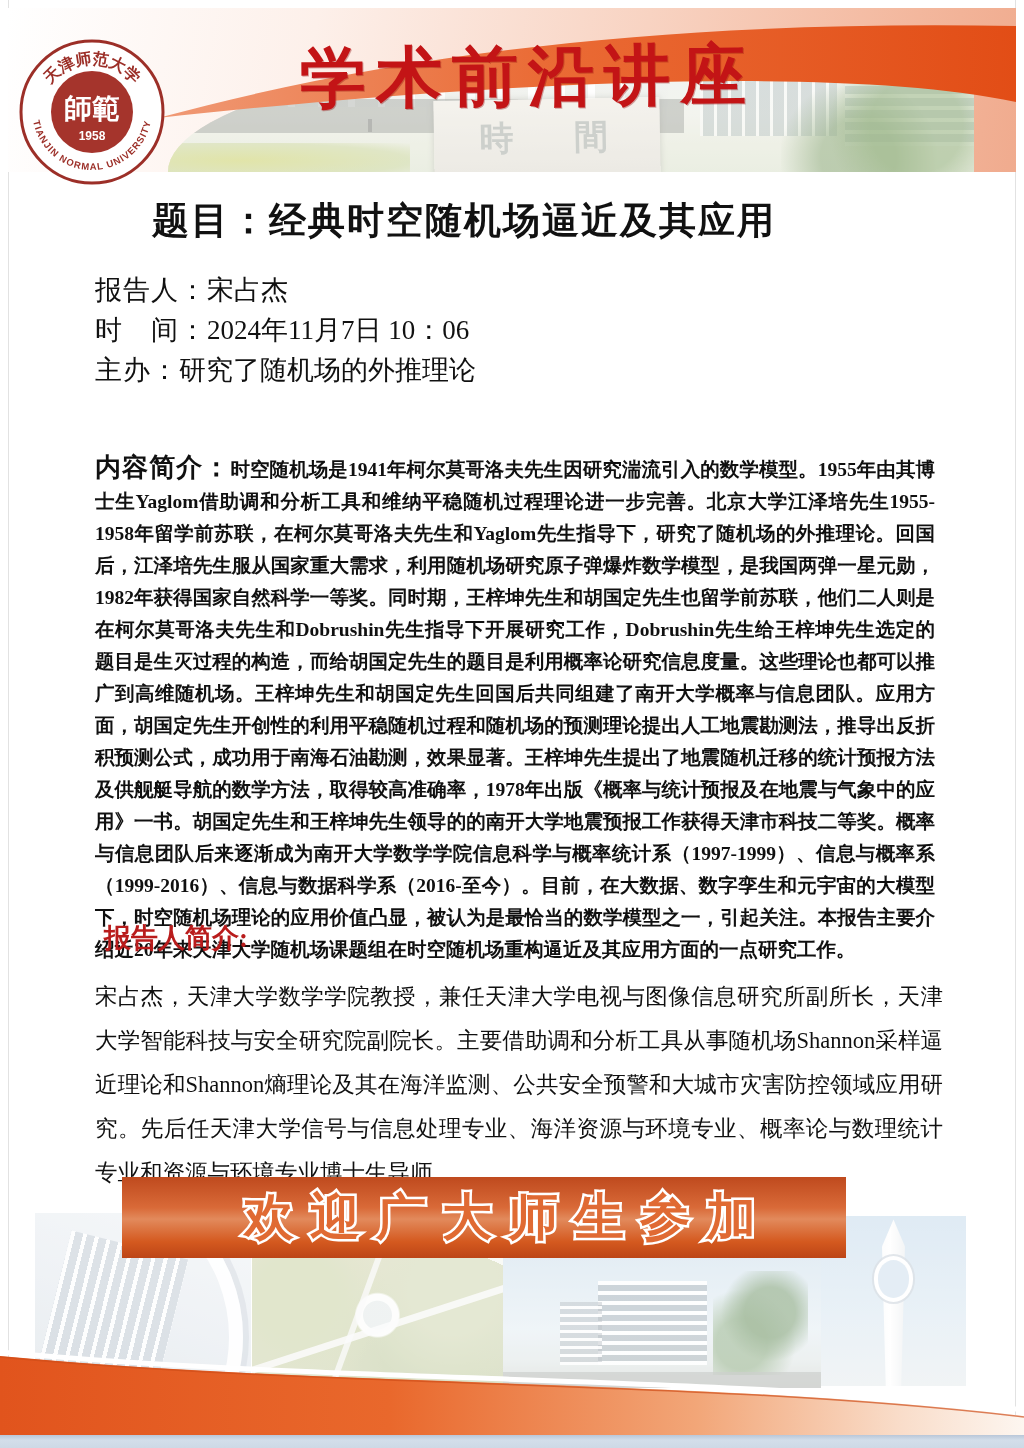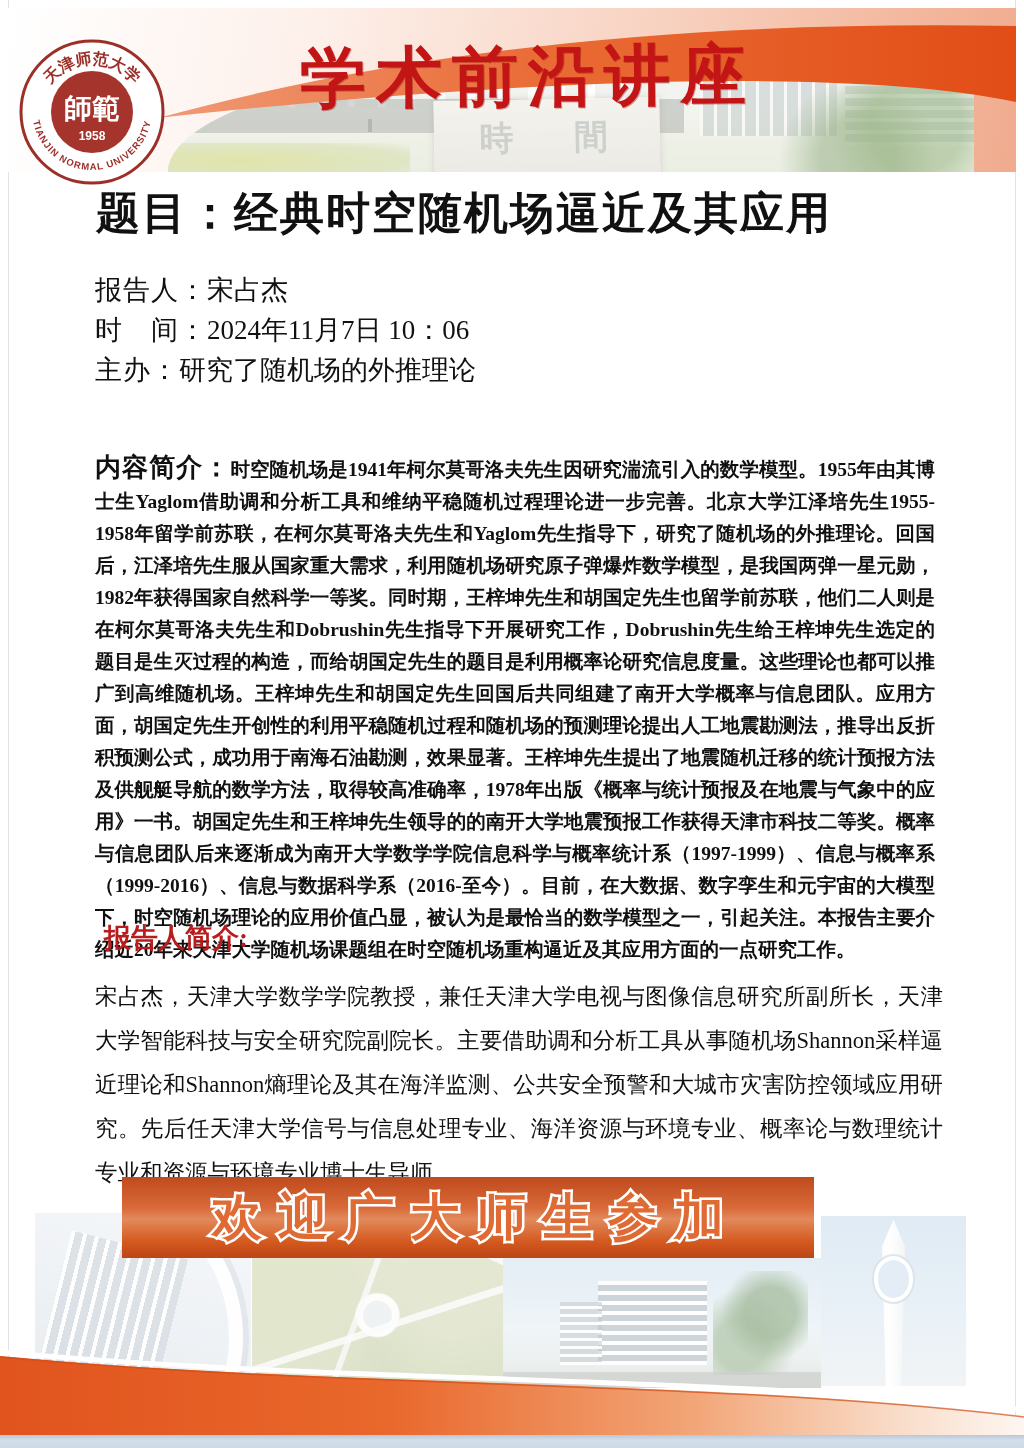--- a/index.html
+++ b/index.html
@@ -34,41 +34,41 @@
     box-shadow:14px 1px 0 rgba(90,90,90,.5),120px -4px 0 rgba(80,80,80,.5),128px -3px 0 rgba(100,100,100,.45),-90px 2px 0 rgba(90,90,90,.4);}
   .hp-wash{position:absolute;inset:0;background:rgba(255,255,255,.34);}
   .header-swoosh{position:absolute;left:0;top:0;width:1008px;height:164px;pointer-events:none;}
   .header-title{position:absolute;left:240px;top:36px;width:560px;text-align:center;
     font-size:66px;font-weight:900;color:#c31416;letter-spacing:10px;line-height:1;
     font-family:"Liberation Serif","DejaVu Serif",serif;transform:rotate(-.5deg);
     text-shadow:1px 1px 0 rgba(140,10,10,.35);}
   .logo{position:absolute;left:10px;top:30px;width:148px;height:148px;}
 
   
-  .lecture-title{position:absolute;left:0;top:184px;width:928px;text-align:center;
+  .lecture-title{position:absolute;left:0;top:196px;width:928px;text-align:center;
     font-family:"Liberation Sans","DejaVu Sans",sans-serif;
-    font-size:44px;font-weight:bold;color:#111;letter-spacing:2px;}
+    font-size:37px;font-weight:bold;color:#111;letter-spacing:2px;}
   .info-block{position:absolute;left:95px;top:270px;width:840px;}
   .info-row{font-size:27px;font-weight:normal;color:#111;height:40px;line-height:40px;}
   .info-row .lab{letter-spacing:1px;}
 
   
   .abstract{position:absolute;left:95px;top:452px;width:840px;
     font-size:19.5px;line-height:32px;font-weight:bold;color:#101010;text-align:justify;}
   .abstract .abs-label{font-size:26px;letter-spacing:1px;}
 
   
   .bio-heading{position:absolute;left:104px;top:920px;font-size:27px;font-weight:bold;color:#b91c1c;text-align:right;}
   .bio-body{position:absolute;left:95px;top:975px;width:848px;
     font-size:22.5px;line-height:44px;font-weight:normal;color:#101010;text-align:justify;}
 
   
   .welcome-banner{position:absolute;left:122px;top:1177px;width:692px;height:81px;
     background:linear-gradient(180deg,#bf4a1e 0%,#d96a38 38%,#e28a5c 52%,#d4591f 80%,#bc4517 100%);
-    display:flex;align-items:center;justify-content:center;z-index:6;}
+    display:flex;align-items:center;justify-content:center;z-index:6;padding-left:32px;}
   .welcome-text{font-size:50px;font-weight:900;letter-spacing:16px;padding-left:16px;
     font-family:"Liberation Sans","DejaVu Sans",sans-serif;
     color:#e06a33;-webkit-text-stroke:5px #ffffff;paint-order:stroke fill;
     text-shadow:0 0 1px #ffffff;}
   .fphoto{position:absolute;opacity:.55;overflow:hidden;z-index:2;}
   .fp-colonnade{left:35px;top:1213px;width:216px;height:172px;
     background:linear-gradient(200deg,#f0f3f6 0%,#e2e8ee 55%,#d7dee4 100%);}
   .fp-colonnade .arc{position:absolute;left:-120px;top:-40px;width:300px;height:300px;border-radius:50%;
     border:14px solid rgba(255,255,255,.95);box-shadow:0 0 0 6px rgba(185,195,205,.55);}
   .fp-colonnade .ribs{position:absolute;left:18px;top:30px;width:120px;height:140px;transform:rotate(14deg);

